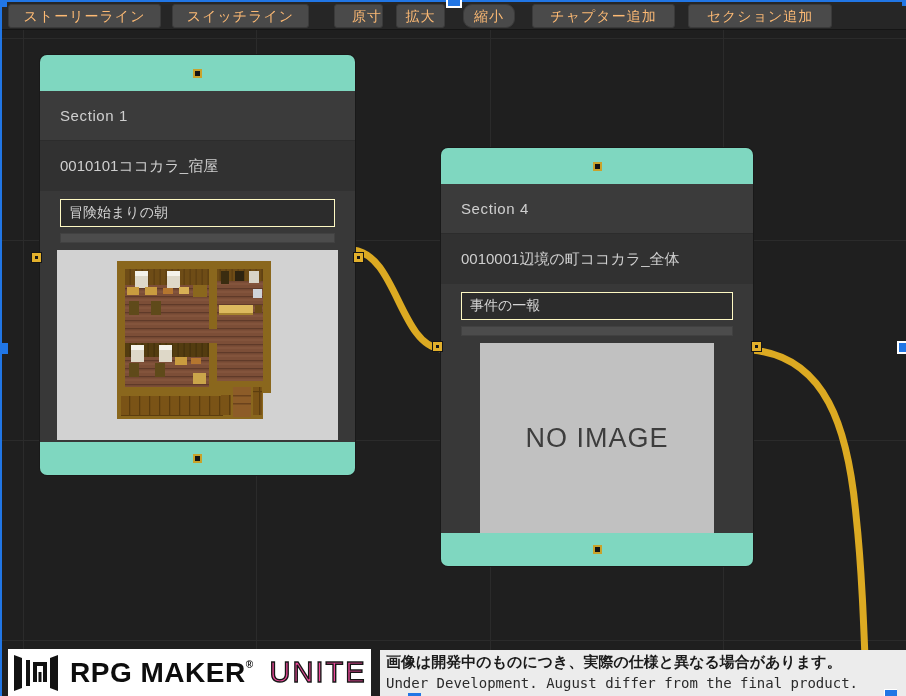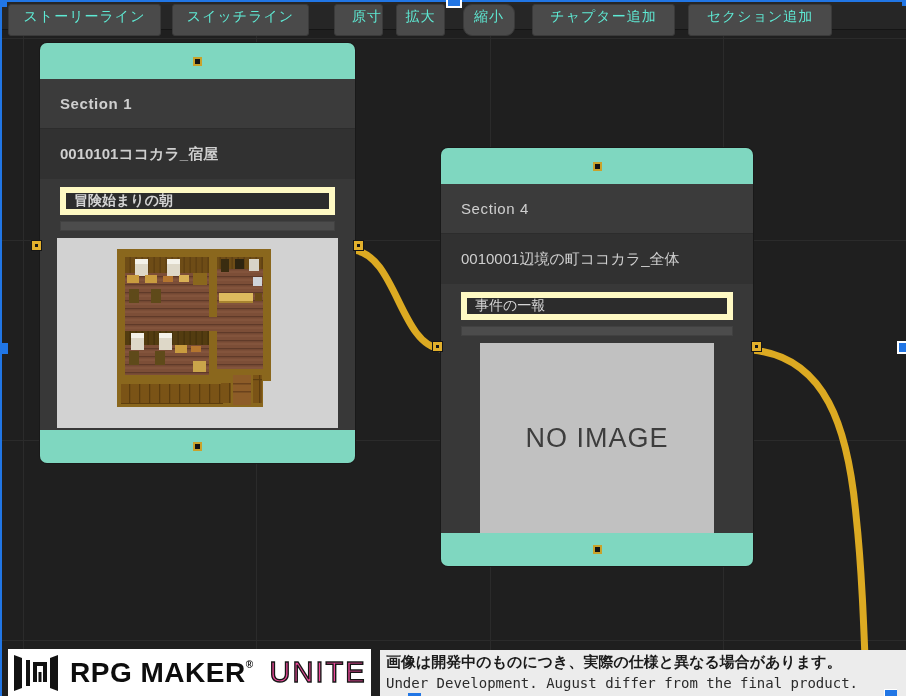--- a/index.html
+++ b/index.html
@@ -15,43 +15,43 @@
   .grid-line { position:absolute; background:#2b2b2b; z-index:0; }
   .grid-v { top:30px; bottom:0; width:1px; }
   .grid-h { left:0; right:0; height:1px; }
 
   
   .toolbar {
     position:absolute; top:0; left:0; right:0; height:30px;
     background:#262626; border-bottom:1px solid #151515; z-index:2;
   }
   .tbtn {
-    position:absolute; top:4px; height:32px;
+    position:absolute; top:4px; height:24px;
     background:#4a4a4a; border:1px solid #3a3a3a; border-radius:3px;
-    color:#5eead4; font-size:14px; text-align:center; line-height:22px;
+    color:#fdba74; font-size:14px; text-align:center; line-height:22px;
     letter-spacing:1px; cursor:default;
   }
   .tb1{left:8px;   width:153px;}
   .tb2{left:172px; width:137px;}
   .tb3{left:334px; width:49px;text-align:right;}
   .tb4{left:396px; width:49px;}
   .tb5{left:463px; width:52px;border-radius:9px;}
   .tb6{left:532px; width:143px;}
   .tb7{left:688px; width:144px;}
 
   
   .edges { position:absolute; top:0; left:0; z-index:2; pointer-events:none; }
 
   
   .node {
     position:absolute; display:flex; flex-direction:column;
     background:#383838; border-radius:7px;
     box-shadow:0 0 0 1px #191919; z-index:3;
   }
-  .node-1 { left:40px;  top:43px;  width:315px; height:420px;font-weight:bold; }
+  .node-1 { left:40px;  top:55px;  width:315px; height:420px; }
   .node-2 { left:441px; top:148px; width:312px; height:418px; }
 
   .node-header {
     height:36px; background:#7fd7c0; border-radius:7px 7px 0 0;
     display:flex; align-items:center; justify-content:center; flex:none;
   }
   .node-footer {
     height:33px; background:#7fd7c0; border-radius:0 0 7px 7px;
     display:flex; align-items:center; justify-content:center; flex:none;
   }
@@ -64,21 +64,21 @@
     display:flex; align-items:center; padding-left:20px;
     color:#cfcfcf; font-size:15px; letter-spacing:0.6px; flex:none;
   }
   .node-sub {
     height:50px; background:#313131;
     display:flex; align-items:center; padding-left:20px;
     color:#cfcfcf; font-size:15px; flex:none;text-align:center;
   }
   .node-field {
     margin:8px 20px 0; height:28px; flex:none;
-    background:#2c2c2c; border:6px solid #fef9c3;
+    background:#2c2c2c; border:1px solid #fef9c3;
     color:#d4d4d4; font-size:14px;
     display:flex; align-items:center; padding-left:8px;
   }
   .node-bar {
     margin:6px 20px 0; height:10px; flex:none;
     background:#4c4c4c; border:1px solid #414141;
   }
   .node-image {
     margin:7px 17px 2px; flex:1; background:#d2d2d2;
     display:flex; align-items:center; justify-content:center; overflow:hidden;

